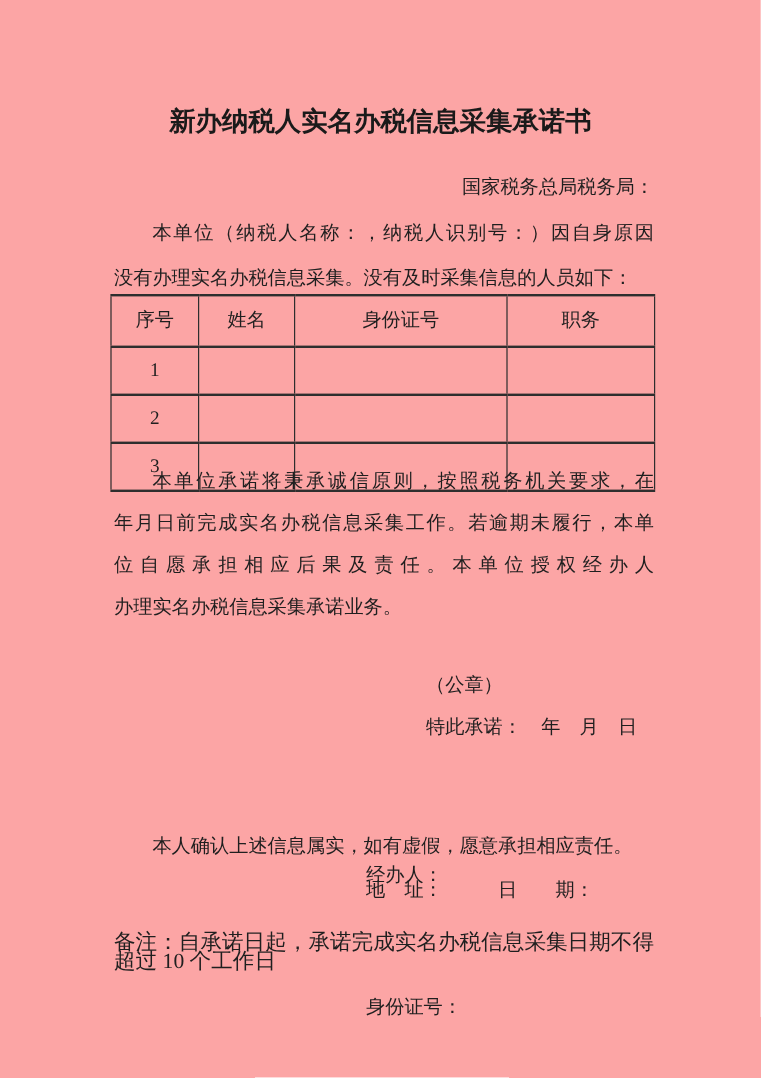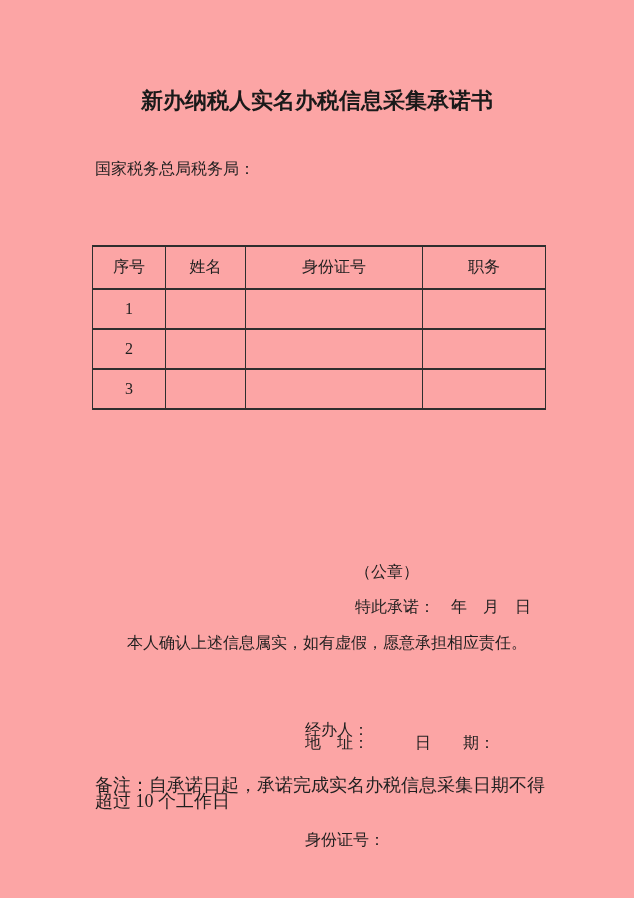--- a/index.html
+++ b/index.html
@@ -29,22 +29,23 @@
     right: 0;
     margin: 0;
     text-align: center;
     font-family: "Liberation Sans", sans-serif;
     font-weight: bold;
     font-size: 22px;
     line-height: 26px;
     color: #1a1a1a;
   }
   .salutation {
-    top: 158px;
+    top: 146px;
     line-height: 22px;
+    text-align: right;
   }
   .para1 {
     top: 176px;
     line-height: 38px;
   }
   .para2 {
     top: 384px;
     line-height: 35px;
   }
   .line { min-height: 1em; }
@@ -84,21 +85,21 @@
     top: 562px;
     line-height: 20px;
     padding-left: 260px;
   }
   .promise-date {
     top: 597px;
     line-height: 20px;
     padding-left: 260px;
   }
   .confirm {
-    top: 633px;
+    top: 696px;
     line-height: 20px;
   }
   .sign-row {
     position: absolute;
     left: 305px;
     right: 89px;
     display: flex;
     line-height: 20px;
   }
   .sign-row .sign-col-1 { width: 110px; flex: 0 0 110px; }
@@ -122,20 +123,24 @@
 </style>
 </head>
 <body>
 
 <div class="page">
 
   <h1 class="title">新办纳税人实名办税信息采集承诺书</h1>
 
   <div class="abs salutation">国家税务总局税务局：</div>
 
+  <div class="abs para1">
+    <div class="line indent jl">本单位（纳税人名称：，纳税人识别号：）因自身原因</div>
+    <div class="line">没有办理实名办税信息采集。没有及时采集信息的人员如下：</div>
+  </div>
 
   <table class="doc-table">
     <colgroup>
       <col style="width:73px">
       <col style="width:80px">
       <col style="width:177px">
       <col style="width:123px">
     </colgroup>
     <tbody>
       <tr class="hdr-row">
@@ -158,20 +163,26 @@
       </tr>
       <tr class="body-row">
         <td>3</td>
         <td></td>
         <td></td>
         <td></td>
       </tr>
     </tbody>
   </table>
 
+  <div class="abs para2">
+    <div class="line indent jl">本单位承诺将秉承诚信原则，按照税务机关要求，在</div>
+    <div class="line jl">年月日前完成实名办税信息采集工作。若逾期未履行，本单</div>
+    <div class="line jl">位自愿承担相应后果及责任。本单位授权经办人</div>
+    <div class="line">办理实名办税信息采集承诺业务。</div>
+  </div>
 
 
   <div class="abs seal">（公章）</div>
 
   <div class="abs promise-date">特此承诺：　年　月　日</div>
 
   <div class="abs confirm indent">本人确认上述信息属实，如有虚假，愿意承担相应责任。</div>
 
   <div class="sign-row sign-row-1">
     <span class="sign-col-1">经办人：</span>

